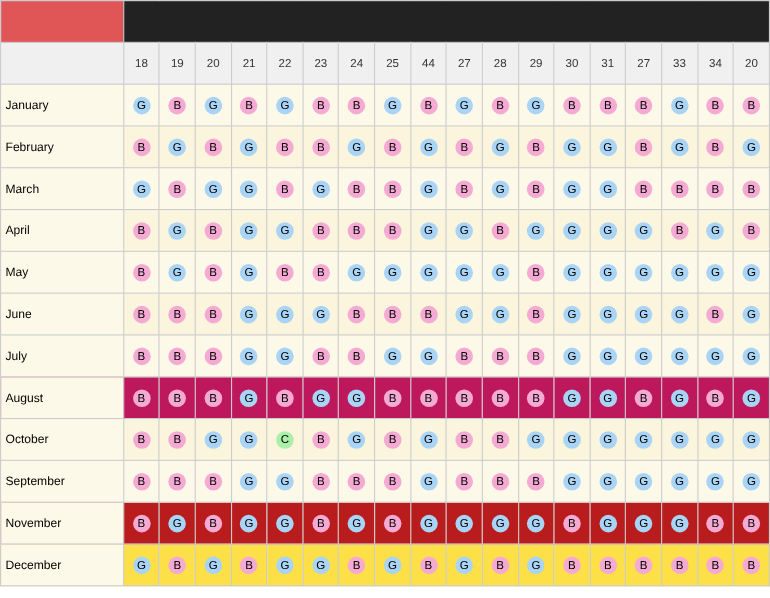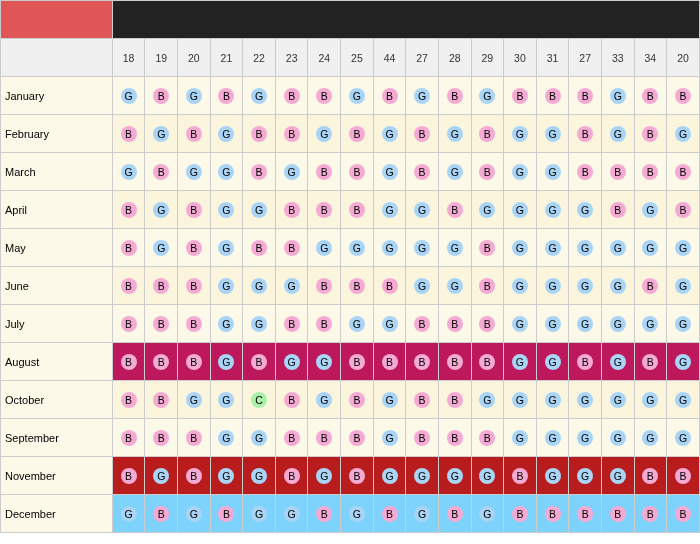--- a/index.html
+++ b/index.html
@@ -324,21 +324,21 @@
           <td><span class="cell-inner" style="background: rgb(170, 212, 245);">G</span></td>
           <td><span class="cell-inner" style="background: rgb(170, 212, 245);">G</span></td>
           <td><span class="cell-inner" style="background: rgb(170, 212, 245);">G</span></td>
           <td><span class="cell-inner" style="background: rgb(245, 170, 212);">B</span></td>
           <td><span class="cell-inner" style="background: rgb(170, 212, 245);">G</span></td>
           <td><span class="cell-inner" style="background: rgb(170, 212, 245);">G</span></td>
           <td><span class="cell-inner" style="background: rgb(170, 212, 245);">G</span></td>
           <td><span class="cell-inner" style="background: rgb(245, 170, 212);">B</span></td>
           <td><span class="cell-inner" style="background: rgb(245, 170, 212);">B</span></td>
         </tr>
-        <tr style="background: #7dd3fc; border-radius: 13px;">
+        <tr style="background: #fde047; border-radius: 13px;">
           <td class="month-col">December</td>
           <td><span class="cell-inner" style="background: rgb(170, 212, 245);">G</span></td>
           <td><span class="cell-inner" style="background: rgb(245, 170, 212);">B</span></td>
           <td><span class="cell-inner" style="background: rgb(170, 212, 245);">G</span></td>
           <td><span class="cell-inner" style="background: rgb(245, 170, 212);">B</span></td>
           <td><span class="cell-inner" style="background: rgb(170, 212, 245);">G</span></td>
           <td><span class="cell-inner" style="background: rgb(170, 212, 245);">G</span></td>
           <td><span class="cell-inner" style="background: rgb(245, 170, 212);">B</span></td>
           <td><span class="cell-inner" style="background: rgb(170, 212, 245);">G</span></td>
           <td><span class="cell-inner" style="background: rgb(245, 170, 212);">B</span></td>

